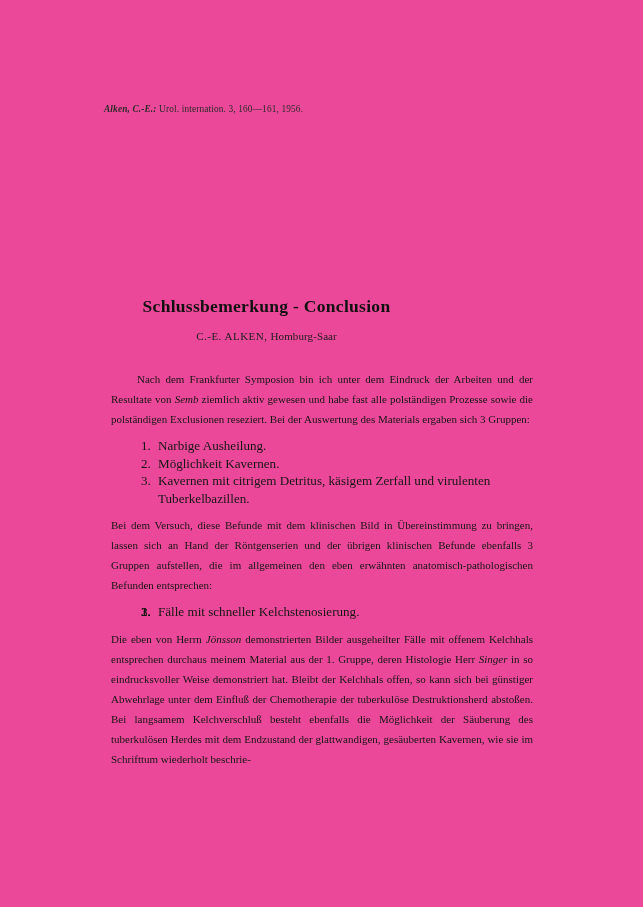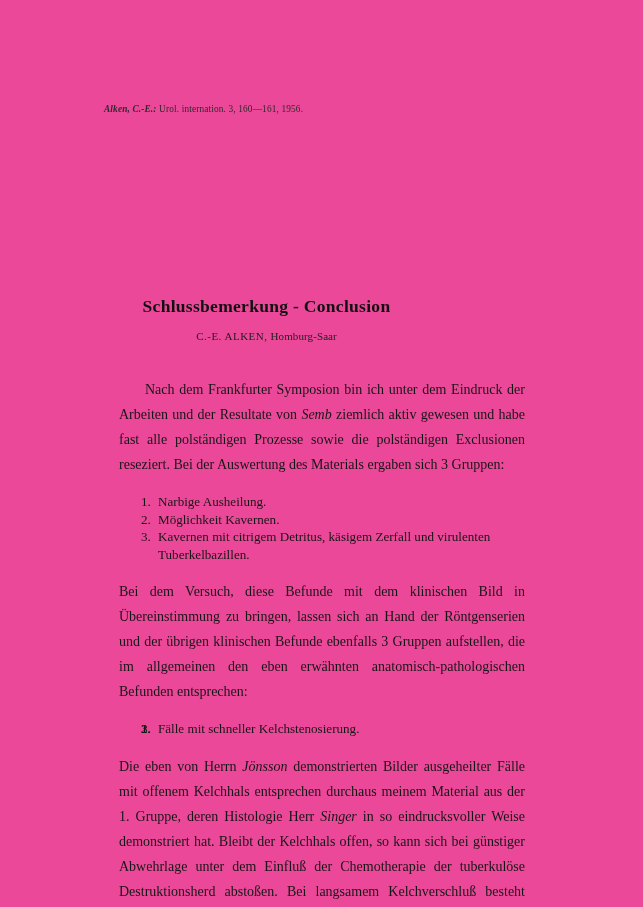--- a/index.html
+++ b/index.html
@@ -73,23 +73,23 @@
 
   
   .body-col {
     position: absolute;
     left: 103px;
     top: 361px;
     width: 438px;
   }
 
   p.para {
-    margin: 16px;
-    font-size: 14px;
-    line-height: 25px;
+    margin: 8px;
+    font-size: 11px;
+    line-height: 20px;
     text-align: justify;
     text-justify: inter-word;
     color: #161616;
     hyphens: manual;
   }
   p.para.indent {
     text-indent: 26px;
   }
   p.para em {
     font-style: italic;

